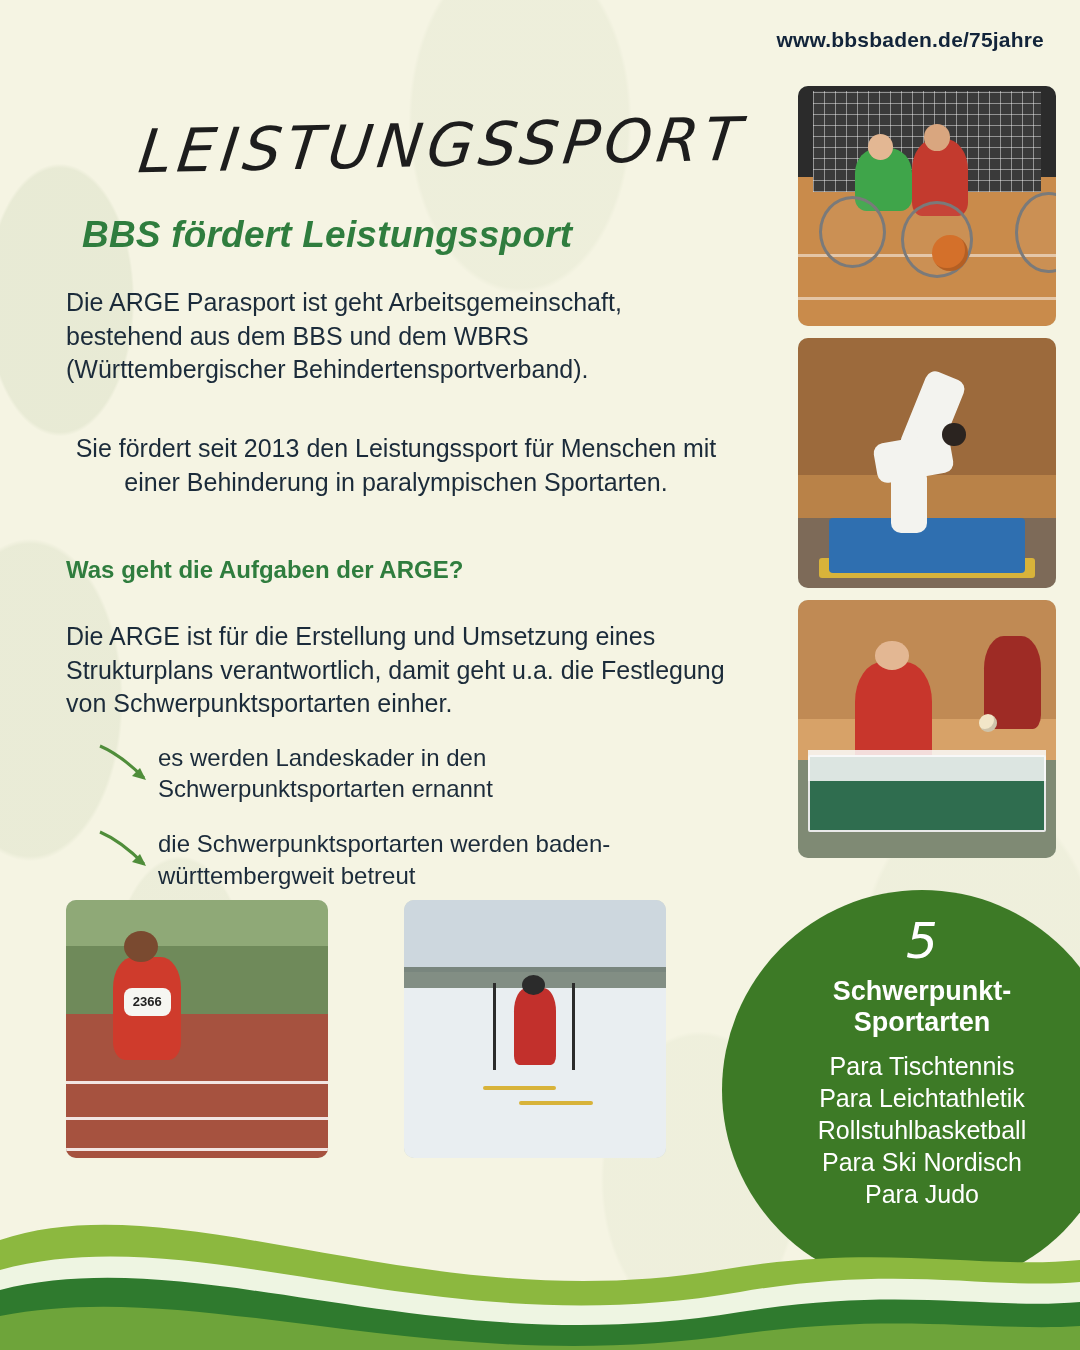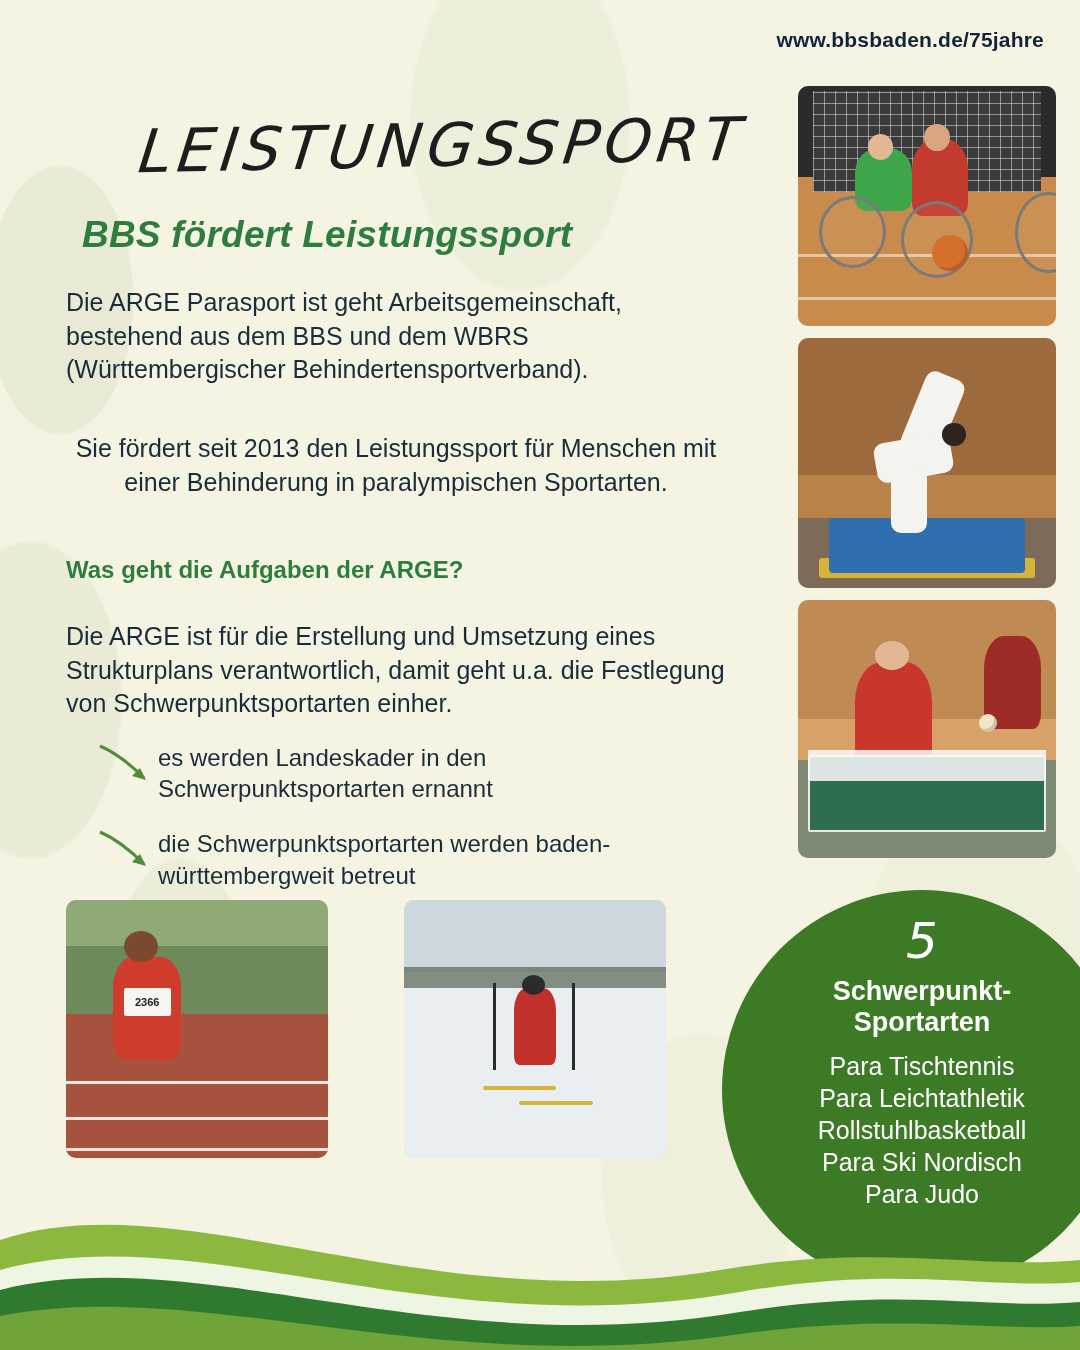--- a/index.html
+++ b/index.html
@@ -136,22 +136,22 @@
   .tt-player { position:absolute; left:22%; top:24%; width:30%; height:44%; background:#c8362c; border-radius:35% 35% 15% 15%; }
   .tt-player2 { position:absolute; left:72%; top:14%; width:22%; height:36%; background:#9e2b25; border-radius:35% 35% 15% 15%; }
 
   
   #photo-athletics { top: 900px; left: 66px; width: 262px; height: 258px; }
   #photo-athletics .inner {
     background: linear-gradient(180deg, #8fa977 0 18%, #6f8a5a 18% 44%, #a6523f 44% 100%);
   }
   .track-line { position:absolute; height:3px; background: rgba(255,255,255,.85); left:0; width:100%; }
   .runner-body { position:absolute; left:18%; top:22%; width:26%; height:40%; background:#cf3b2c; border-radius:30% 30% 18% 18%; }
-  .bib { position:absolute; left:22%; top:34%; width:18%; height:11%; background:#f6f6f2; border-radius:2px;
-         font-size:11px; color:#222; display:flex; align-items:center; justify-content:center; font-weight:bold; }
+  .bib { position:absolute; left:22%; top:34%; width:18%; height:11%; background:#f6f6f2; border-radius:8px;
+         font-size:13px; color:#222; display:flex; align-items:center; justify-content:center; font-weight:bold; }
 
   
   #photo-ski { top: 900px; left: 404px; width: 262px; height: 258px; }
   #photo-ski .inner {
     background: linear-gradient(180deg, #cdd7de 0 28%, #e9eef1 28% 100%);
   }
   .treeline { position:absolute; left:0; top:26%; width:100%; height:8%; background:#4b5a4a; opacity:.65; }
   .skier { position:absolute; left:42%; top:34%; width:16%; height:30%; background:#c2302c; border-radius:30% 30% 12% 12%; }
   .pole { position:absolute; width:3px; background:#2b2b2b; }
   .ski { position:absolute; height:4px; background:#d8b33a; border-radius:2px; }

